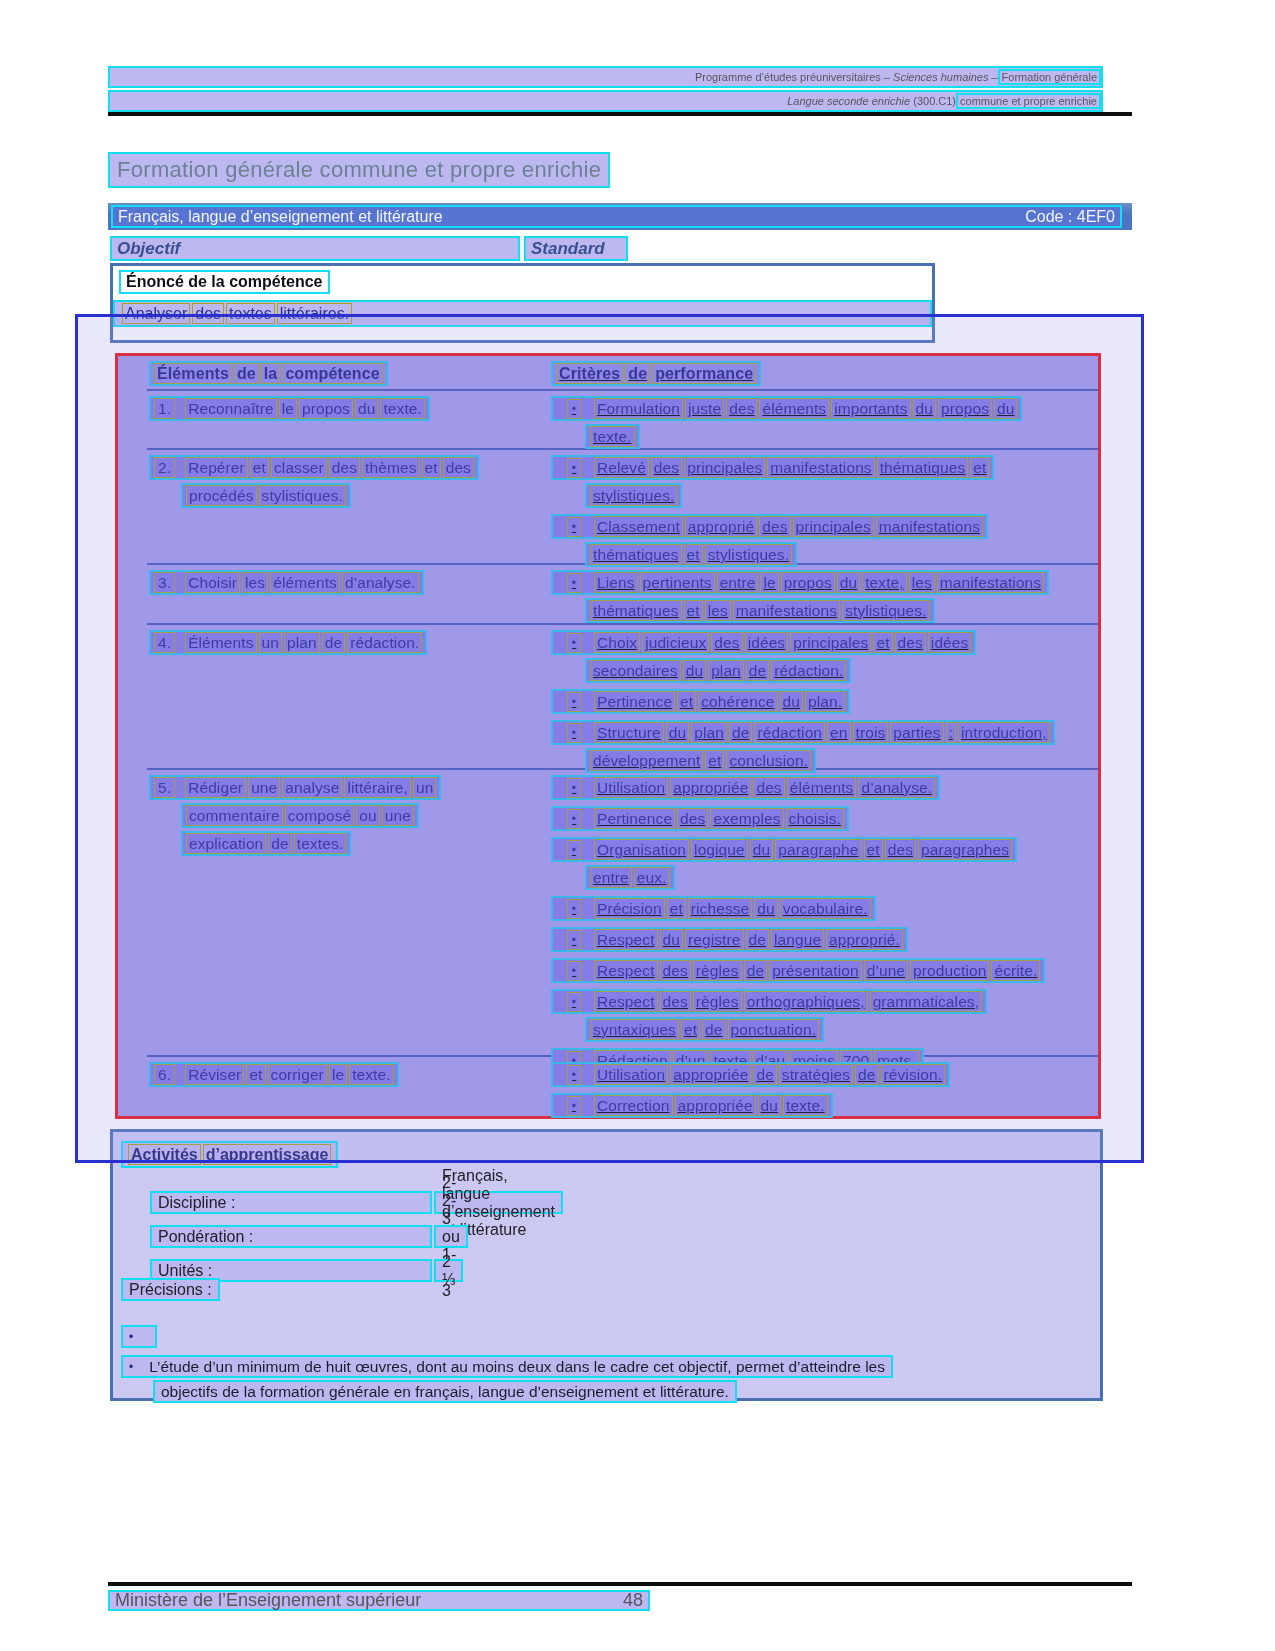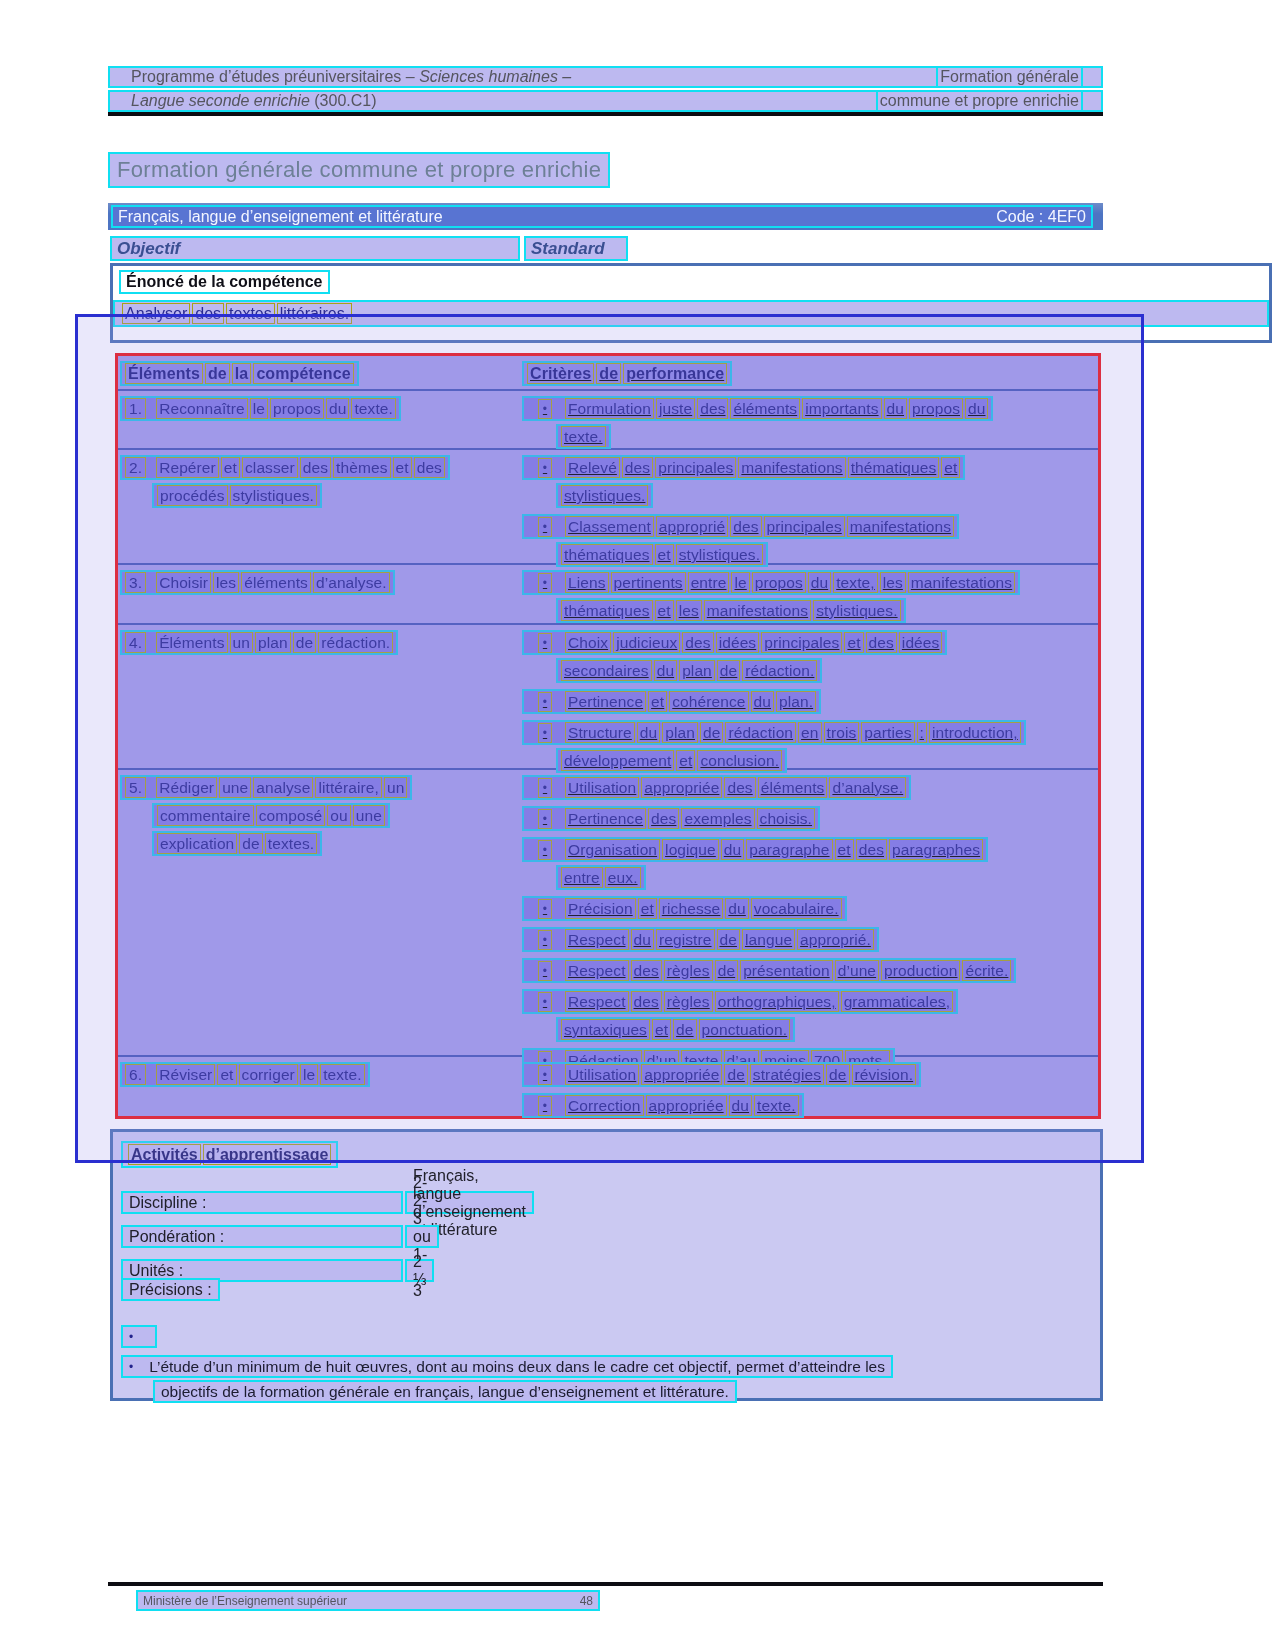--- a/index.html
+++ b/index.html
@@ -1,38 +1,38 @@
 <!DOCTYPE html>
 <html><head>
 <meta charset="utf-8">
 <style>
   html,body{margin:0;padding:0;background:#fff;}
   .page{position:relative;width:1275px;height:1651px;background:#ffffff;overflow:hidden;
         font-family:"Liberation Sans","DejaVu Sans",sans-serif;}
   
   .hl{border:2px solid #10dff2;background:#bdb9f0;box-sizing:border-box;}
-  .abs{position:absolute;}
-  
-  .hline{left:108px;width:995px;height:22px;display:flex;justify-content:space-between;
-         align-items:center;font-size:16px;color:#55555f;padding:0 21px;}
+  .abs{position:absolute;padding-left:29px;}
+  
+  .hline{left:108px;width:995px;height:22px;display:flex;justify-content:flex-end;
+         align-items:center;font-size:11px;color:#55555f;padding:0 3px;}
   .hline .hl-sub{border:2px solid #10dff2;background:#bdb9f0;padding:0 2px;margin-right:-3px;}
   .it{font-style:italic;}
   .blackrule{left:108px;width:995px;height:4px;background:#0d0d12;}
   
   .title{left:108px;top:152px;font-size:22px;color:#6d8096;padding:3px 7px;letter-spacing:.3px;}
   
   .bar{left:108px;top:203px;width:995px;height:27px;background:linear-gradient(#6e8cc9,#4d74c3 40%);}
   .bar-inner{position:absolute;left:3px;top:2px;right:10px;bottom:2px;display:flex;
              justify-content:space-between;align-items:center;border:2px solid #10dff2;
              background:#5874d2;color:#f3f6ff;font-size:16px;padding:0 5px;box-sizing:border-box;}
   
   .objstd{font-size:17px;font-weight:700;font-style:italic;color:#3a4f92;height:25px;
           display:flex;align-items:center;padding:0 5px;box-sizing:border-box;}
   
-  .enonce{left:110px;top:263px;width:1162px;height:80px;border:3px solid #4a70b4;background:#fff;
+  .enonce{left:110px;top:263px;width:825px;height:80px;border:3px solid #4a70b4;background:#fff;
           box-sizing:border-box;}
   .enonce-head{position:absolute;left:6px;top:4px;font-size:16px;font-weight:700;color:#101018;
                border:2px solid #10dff2;background:#ffffff;padding:1px 5px;}
   .statement{position:absolute;left:0;right:0;top:34px;height:27px;border:2px solid #10dff2;
              background:#bdb9f0;display:flex;align-items:center;padding-left:6px;
              font-size:16px;color:#2a2a92;box-sizing:border-box;}
   
   .w{display:inline-block;border:1px solid #a7a118;padding:0 2px;margin:0 1px;line-height:19px;}
   
   .ctable{left:115px;top:353px;width:986px;height:766px;border:3px solid #ee1113;
@@ -65,23 +65,23 @@
           font-size:16px;color:#20202a;padding:0 6px;}
   .precis{position:absolute;left:8px;height:23px;display:flex;align-items:center;
           font-size:16px;color:#20202a;padding:0 6px;}
   .bline{position:absolute;height:23px;display:flex;align-items:center;font-size:15.5px;
          color:#1c1c30;padding:0 6px;}
   .bline .bchar{color:#22228c;font-size:12px;margin-right:16px;}
   
   .outer-rect{left:75px;top:314px;width:1069px;height:849px;border:3px solid #2a2fd0;
               background:rgba(158,152,238,0.22);z-index:10;pointer-events:none;box-sizing:border-box;}
   
-  .footer-box{left:108px;top:1590px;width:464px;height:21px;display:flex;
-              justify-content:space-between;align-items:center;font-size:12px;color:#55555f;
-              padding:0 5px;margin-left:28px;}
+  .footer-box{left:108px;top:1590px;width:542px;height:21px;display:flex;
+              justify-content:space-between;align-items:center;font-size:18px;color:#55555f;
+              padding:0 5px;}
 </style>
 </head>
 <body>
 
 <div class="page">
 
   <div class="abs hl hline" style="top:66px;">
     <span>
       <span>Programme d’études préuniversitaires – </span><span class="it">Sciences humaines –</span>
     </span>

